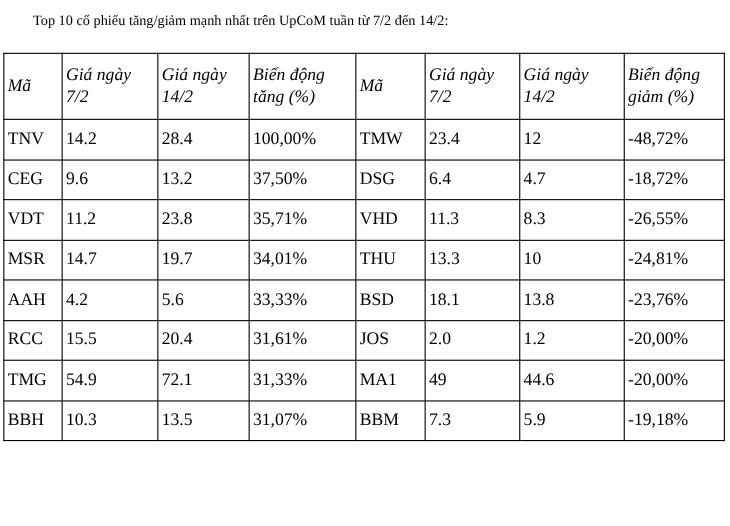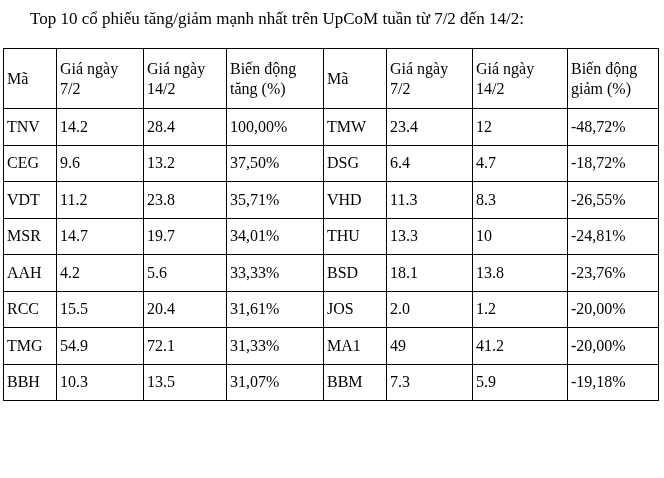--- a/index.html
+++ b/index.html
@@ -6,21 +6,21 @@
     margin: 0;
     padding: 0;
     background: #ffffff;
     width: 664px;
     height: 478px;
     overflow: hidden;
     font-family: "Liberation Serif", serif;
     color: #000000;
   }
   .title {
-    font-size: 17px;
+    font-size: 13px;
     font-weight: normal;
     line-height: 20px;
     margin: 9px 0 0 30px;
     white-space: nowrap;
   }
   table.stock-table {
     border-collapse: collapse;
     table-layout: fixed;
     width: 656px;
     margin: 19px 0 0 3px;
@@ -30,21 +30,21 @@
     border: 1px solid #000000;
     font-size: 16px;
     font-weight: normal;
     text-align: left;
     vertical-align: middle;
     padding: 0 3px;
     line-height: 1.25;
     overflow: hidden;
     word-wrap: break-word;
   }
-  table.stock-table thead tr { height: 60px; }
+  table.stock-table thead tr { height: 60px; font-style: italic; }
   table.stock-table tbody tr { height: 36.5px; }
 </style>
 </head>
 <body>
 
 <div class="title">Top 10 cổ phiếu tăng/giảm mạnh nhất trên UpCoM tuần từ 7/2 đến 14/2:</div>
 
 <table class="stock-table">
   <colgroup>
     <col style="width:53px">
@@ -129,21 +129,21 @@
         <td>1.2</td>
         <td>-20,00%</td>
       </tr>
       <tr>
         <td>TMG</td>
         <td>54.9</td>
         <td>72.1</td>
         <td>31,33%</td>
         <td>MA1</td>
         <td>49</td>
-        <td>41.2</td>
+        <td>44.6</td>
         <td>-20,00%</td>
       </tr>
       <tr>
         <td>BBH</td>
         <td>10.3</td>
         <td>13.5</td>
         <td>31,07%</td>
         <td>BBM</td>
         <td>7.3</td>
         <td>5.9</td>

